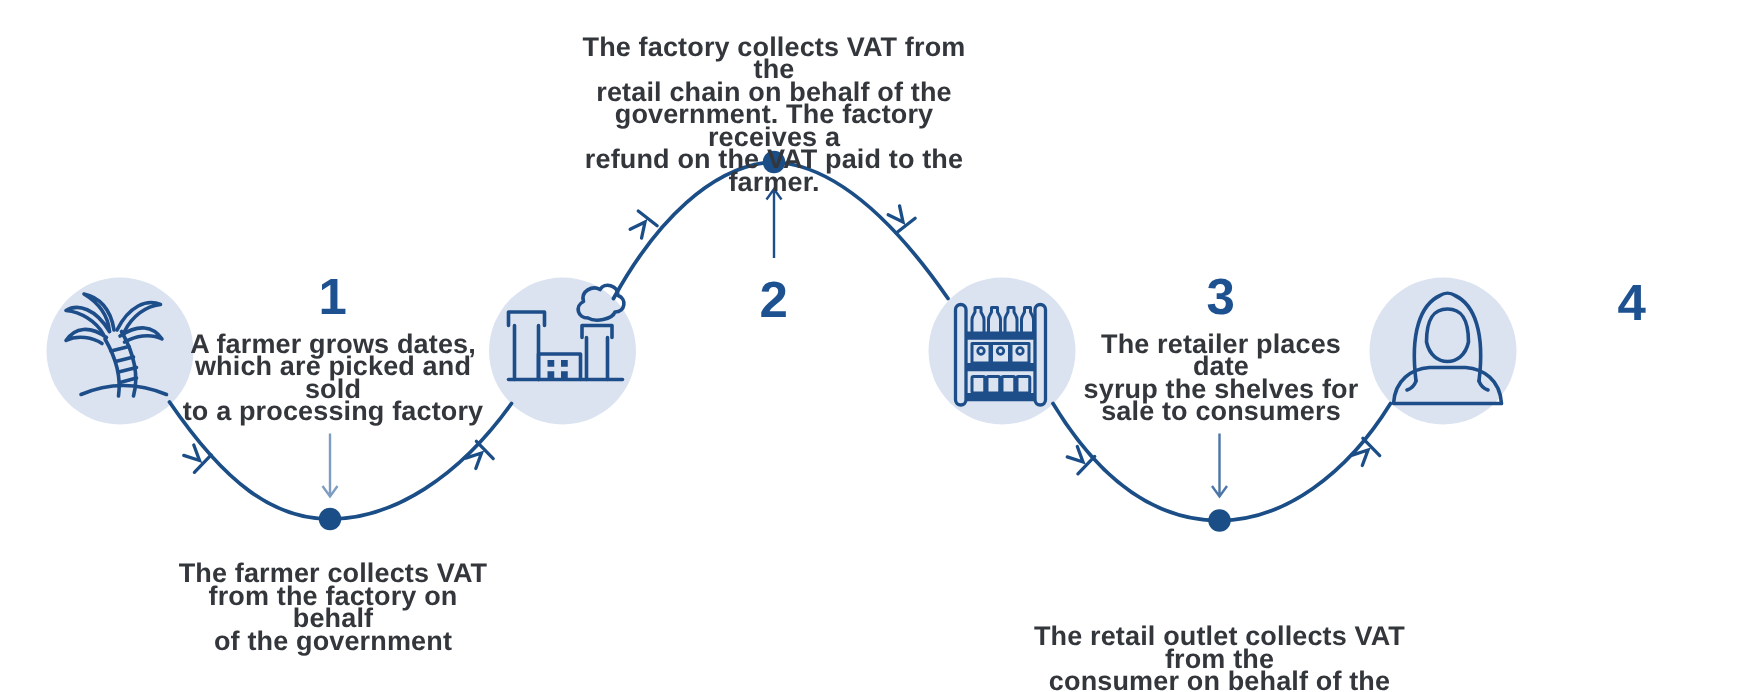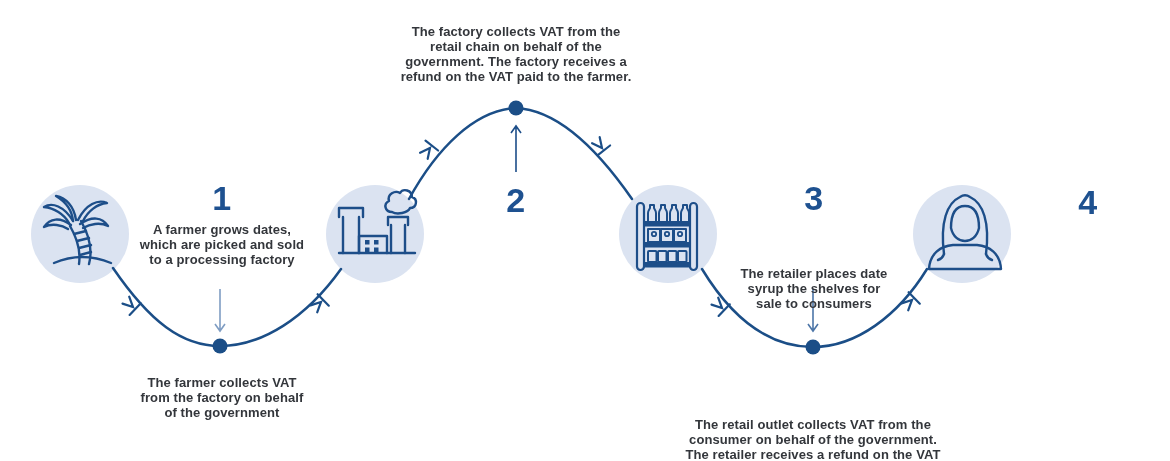--- a/index.html
+++ b/index.html
@@ -4,21 +4,21 @@
 <style>
   html,body{margin:0;padding:0;}
   body{
     width:1170px;height:461px;position:relative;background:#ffffff;
     font-family:"Liberation Sans", sans-serif;overflow:hidden;
   }
   .stage{position:absolute;inset:0;width:1170px;height:461px;}
   svg.layer{position:absolute;left:0;top:0;}
   .txt{
     position:absolute;text-align:center;font-weight:700;
-    font-size:13px;line-height:15px;color:#33363b;letter-spacing:.1px;
+    font-size:18px;line-height:15px;color:#33363b;letter-spacing:.1px;
   }
   .num{
     position:absolute;text-align:center;font-weight:700;
     font-size:34px;line-height:36px;color:#1e5190;letter-spacing:.5px;
   }
 </style>
 </head>
 <body>
 
 <div class="stage">
@@ -118,18 +118,18 @@
   </svg>
 
   <div class="txt" style="left:386px;top:24px;width:260px;">The factory collects VAT from the<br>retail chain on behalf of the<br>government. The factory receives a<br>refund on the VAT paid to the farmer.</div>
 
   <div class="num" style="left:122px;top:180px;width:200px;">1</div>
   <div class="num" style="left:416px;top:182px;width:200px;">2</div>
   <div class="num" style="left:714px;top:180px;width:200px;">3</div>
   <div class="num" style="left:988px;top:184px;width:200px;">4</div>
 
   <div class="txt" style="left:117px;top:222px;width:210px;text-align:center;">A farmer grows dates,<br>which are picked and sold<br>to a processing factory</div>
-  <div class="txt" style="left:722px;top:222px;width:184px;margin-top:44px;">The retailer places date<br>syrup the shelves for<br>sale to consumers</div>
+  <div class="txt" style="left:722px;top:222px;width:184px;">The retailer places date<br>syrup the shelves for<br>sale to consumers</div>
 
   <div class="txt" style="left:112px;top:375px;width:220px;">The farmer collects VAT<br>from the factory on behalf<br>of the government</div>
   <div class="txt" style="left:668px;top:372px;width:290px;margin-top:45px;">The retail outlet collects VAT from the<br>consumer on behalf of the government.<br>The retailer receives a refund on the VAT<br>paid to the factory</div>
 
 </div>
 
 </body></html>

